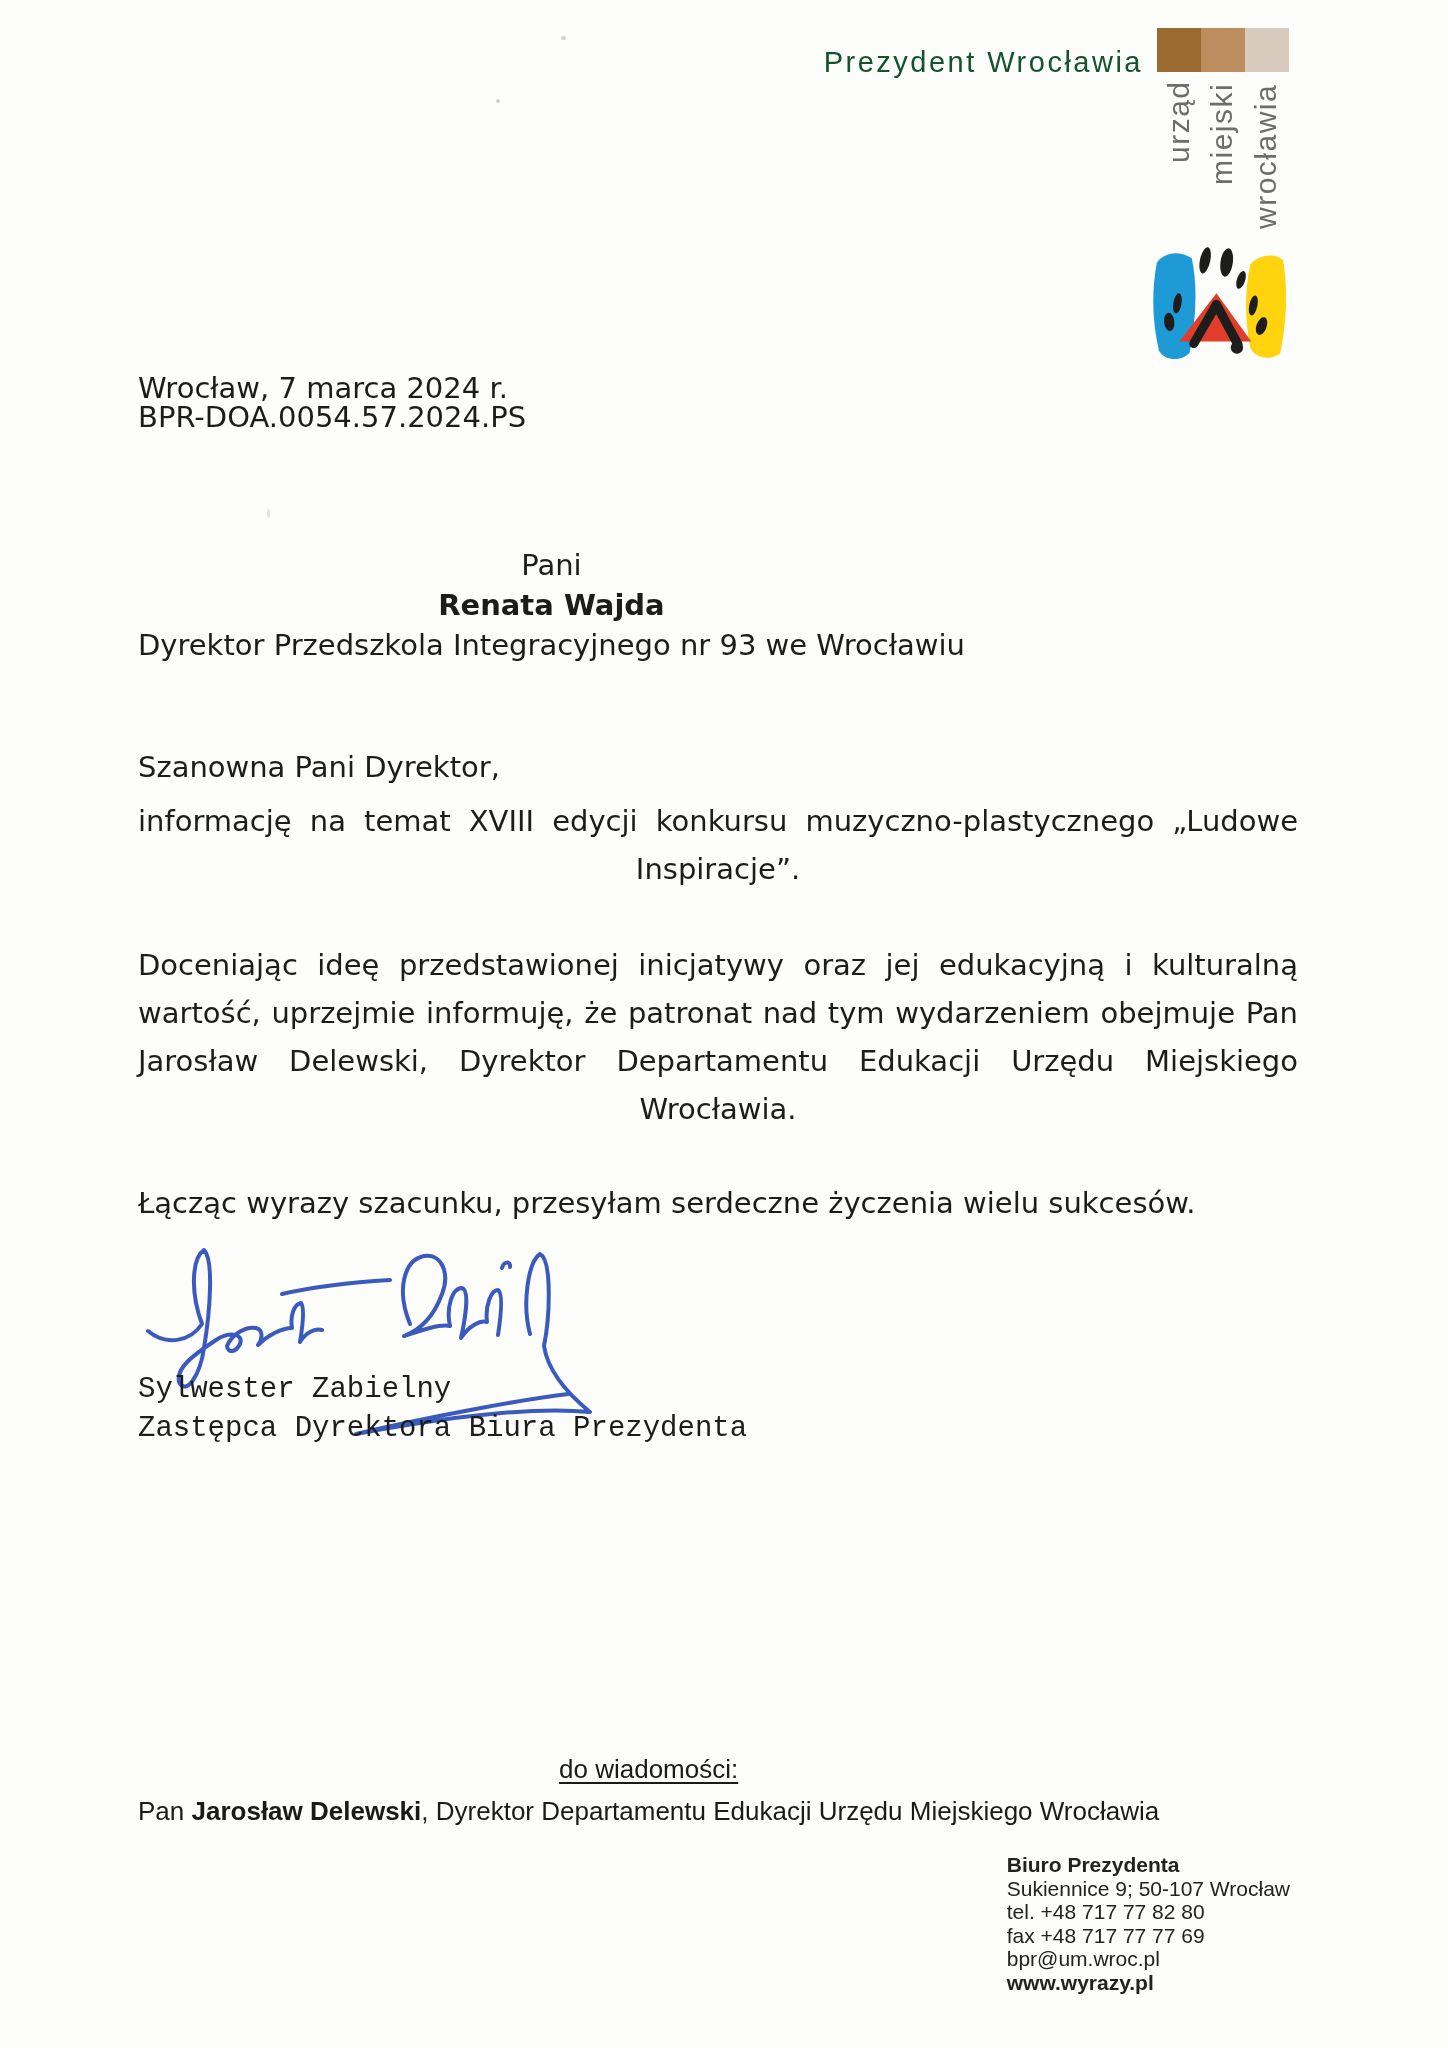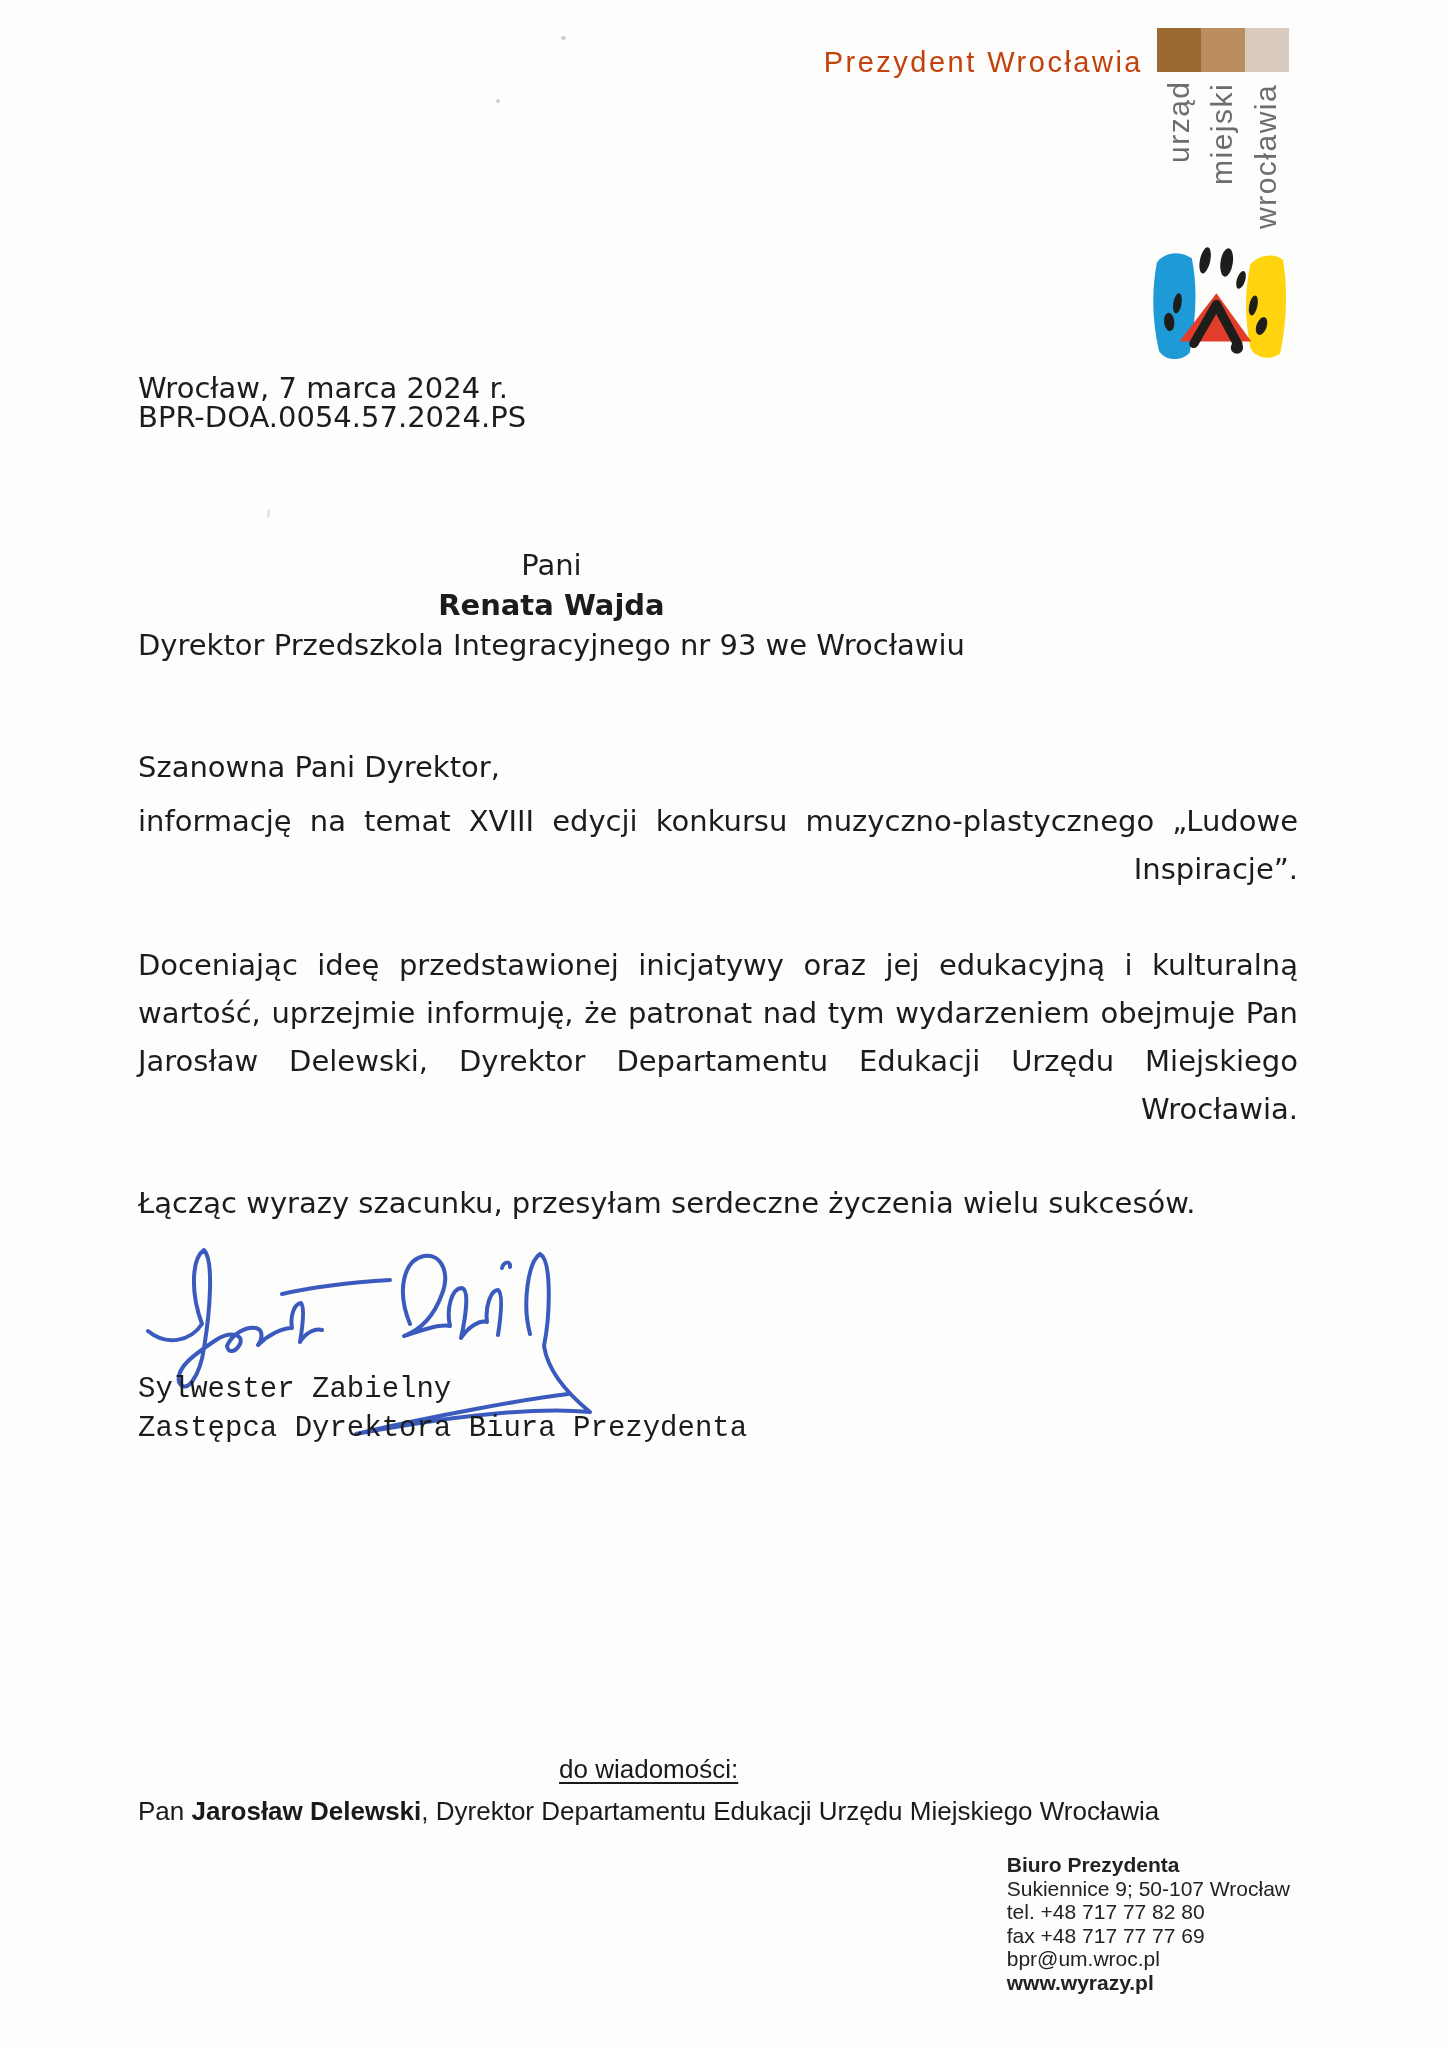--- a/index.html
+++ b/index.html
@@ -6,21 +6,21 @@
   .page {
     position:relative; width:1448px; height:2048px;
     background:#fdfdfb; overflow:hidden;
     font-family:"DejaVu Sans", sans-serif; color:#1c1c1c;
   }
 
   
   .header-title {
     position:absolute; top:46px; right:305px;
     font-family:"Liberation Sans", sans-serif;
-    font-size:29px; font-weight:400; letter-spacing:2.5px; color:#c2410c;
+    font-size:29px; font-weight:400; letter-spacing:2.5px; color:#14532d;
     white-space:nowrap;
   }
   .squares { position:absolute; left:1157px; top:28px; display:flex; }
   .squares .sq { width:44px; height:44px; }
   .vword {
     position:absolute; transform-origin:0 0; transform:rotate(-90deg);
     font-family:"Liberation Sans", sans-serif; font-size:30px; color:#6d6d6d;
     letter-spacing:1.5px; line-height:44px; white-space:nowrap;
   }
   #vw1 { left:1157px; top:163px; }
@@ -34,21 +34,21 @@
   
   .recipient { position:absolute; left:138px; top:545px; font-size:29px; line-height:40px;text-align:center; }
   .recipient .name { font-weight:bold; }
 
   
   .greeting { position:absolute; left:138px; top:750px; font-size:29px; }
   .para { position:absolute; left:138px; width:1160px; font-size:29px; line-height:48px; }
   #p1 { top:797px; }
   #p2 { top:941px; }
   .jline { text-align:justify; text-align-last:justify; }
-  .jlast { text-align:right; }
+  .jlast { text-align:center; }
   .closing { position:absolute; left:138px; top:1186px; font-size:29px; }
 
   
   .sig-svg { position:absolute; left:132px; top:1236px; }
   .signer { position:absolute; left:138px; top:1370px; font-size:29px; line-height:39px;font-family:Liberation Mono, monospace; }
 
   
   .cc { position:absolute; left:138px; top:1754px; font-family:"Liberation Sans", sans-serif; font-size:26px; color:#1a1a1a;text-align:center; }
   .cc-label { text-decoration:underline; text-underline-offset:4px; }
   .cc-line { margin-top:11px; white-space:pre-wrap; }

